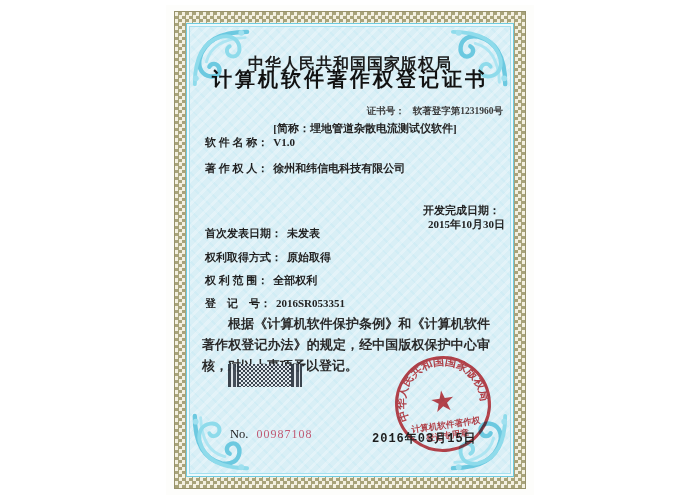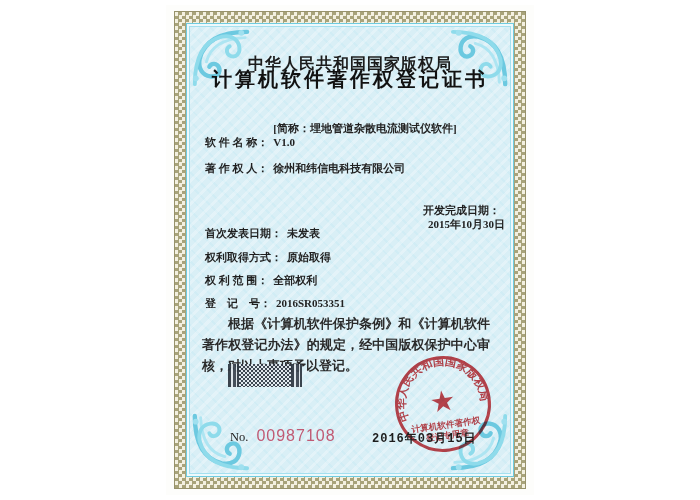--- a/index.html
+++ b/index.html
@@ -49,22 +49,22 @@
   .bc-guard { width:11px;
     background: repeating-linear-gradient(90deg,#2d3640 0 3px,#dfe7ec 3px 5px,#3a434e 5px 8px,#dfe7ec 8px 9px,#2d3640 9px 11px); }
   .bc-mid { flex:1;
     background: repeating-conic-gradient(#323b46 0% 25%, #e3eaf0 0% 50%) 0 0 / 4px 4px; }
 
   .seal { position:absolute; left:206px; top:330px; width:100px; height:100px;
     transform:rotate(-8deg); mix-blend-mode:multiply; opacity:.92; }
   .seal-date { position:absolute; left:185px; top:406px; width:126px; text-align:left;
     font-size:12px; font-weight:bold; color:#1d1d1d; letter-spacing:1px;font-family:Liberation Mono, monospace; }
   .serial { position:absolute; left:43px; top:403px; font-size:12.5px; color:#222; }
-  .serial .num { color:#c05a74; font-family:Liberation Sans, sans-serif;
-    font-size:16px; letter-spacing:1px; margin-left:8px; }
+  .serial .num { color:#c05a74; font-family:Liberation Serif, serif;
+    font-size:12px; letter-spacing:1px; margin-left:8px; }
 </style>
 </head>
 <body>
 
 <div class="stage">
   <div class="certificate">
     <div class="frame">
       <div class="paper">
 
         <svg class="corner tl" viewBox="0 0 64 64">
@@ -99,20 +99,23 @@
             <path d="M60 6 C 34 6, 16 14, 11 34 C 9 44, 14 51, 22 52 C 29 53, 33 48, 31 43 C 29 38, 23 38, 21 42" stroke="#6cc9e0" stroke-width="4.5"></path>
             <path d="M58 12 C 36 13, 22 21, 18 37" stroke="#ade5f2" stroke-width="3"></path>
             <path d="M6 60 C 6 34, 14 16, 34 11 C 44 9, 51 14, 52 22 C 53 29, 48 33, 43 31 C 38 29, 38 23, 42 21" stroke="#8edbeb" stroke-width="4"></path>
             <circle cx="54" cy="7" r="3" fill="#9fe0ef"></circle>
             <circle cx="7" cy="54" r="3" fill="#9fe0ef"></circle>
           </g>
         </svg>
 
         <div class="issuer-title">中华人民共和国国家版权局</div>
         <div class="main-title">计算机软件著作权登记证书</div>
+        <div class="certno-line">
+          <span>证书号：</span><span class="sp"></span><span>软著登字第1231960号</span>
+        </div>
 
         <div class="row" style="top:98px;">
           <span class="lbl">软 件 名 称：</span>
           <span class="val">
             <span class="vline">[简称：埋地管道杂散电流测试仪软件]</span>
             <span class="vline">V1.0</span>
           </span>
         </div>
         <div class="row" style="top:138px;">
           <span class="lbl">著 作 权 人：</span>

